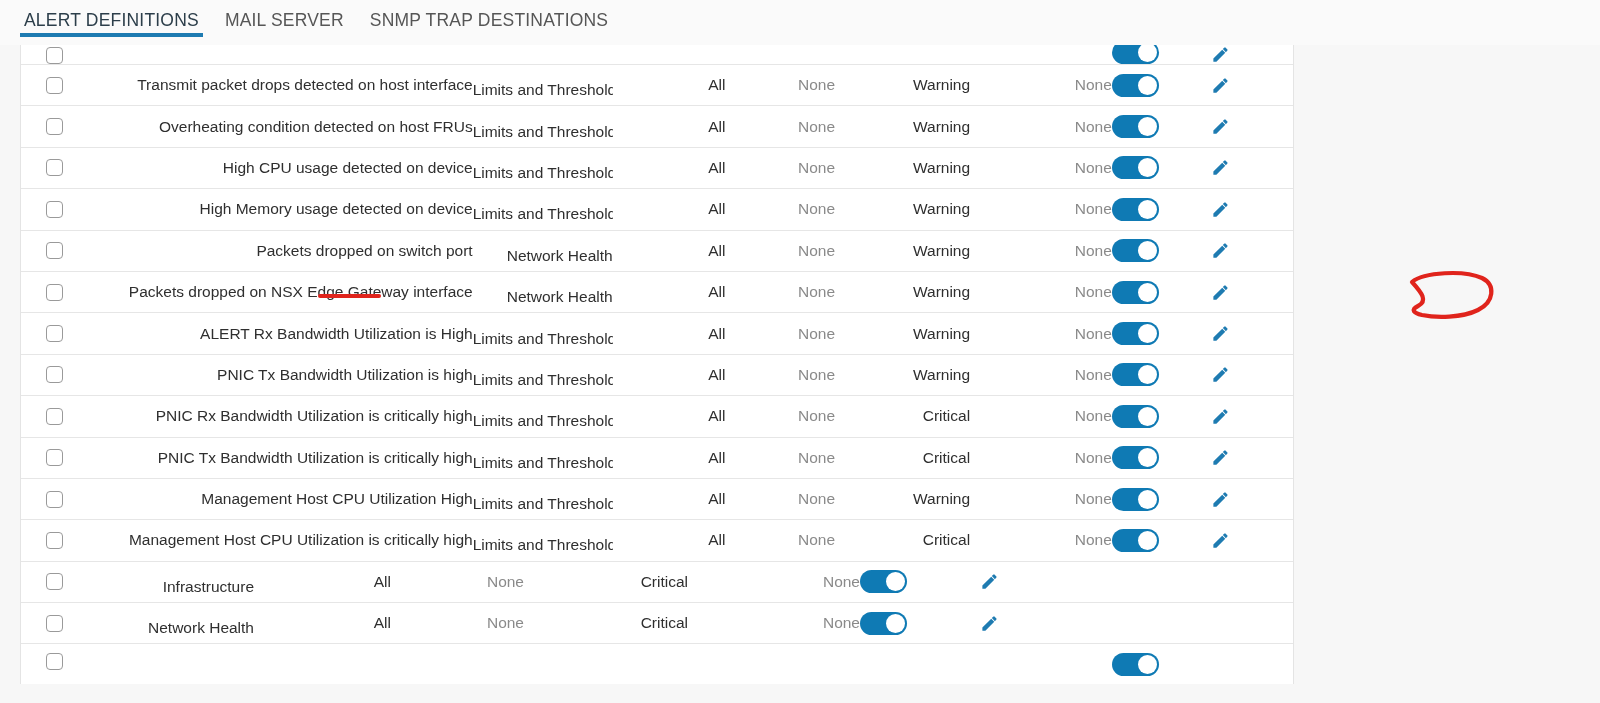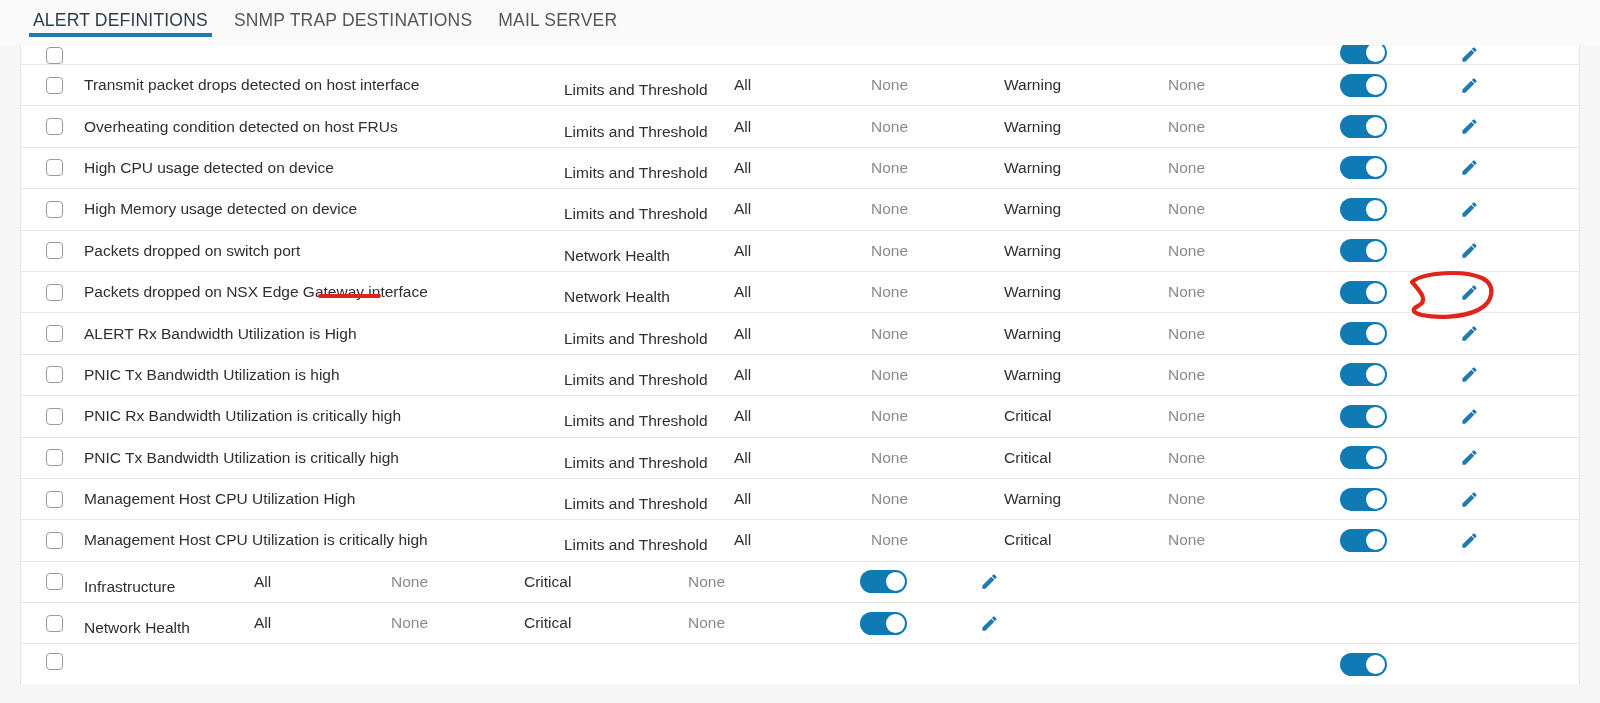--- a/index.html
+++ b/index.html
@@ -21,21 +21,21 @@
     top: 0; left: 0;
     width: 1600px;
     height: 45px;
     background: #fafafa;
     box-sizing: border-box;
   }
   .tabs {
     display: flex;
     align-items: flex-start;
     height: 45px;
-    padding-left: 20px;
+    padding-left: 11px;
   }
   .tab {
     position: relative;
     padding: 10px 13px 0 13px;
     font-size: 17.5px;
     letter-spacing: 0.2px;
     color: #565656;
     white-space: nowrap;
     cursor: pointer;
     height: 45px;
@@ -59,25 +59,26 @@
     top: 45px; left: 0;
     width: 1600px;
     height: 658px;
     background: #f7f7f7;
     overflow: hidden;
   }
   .table {
     position: absolute;
     left: 20px;
     top: 0;
-    width: 1560px;
+    width: 1274px;
     background: #fca5a5;
     border-left: 1px solid #e4e4e4;
     border-right: 1px solid #e4e4e4;
     box-sizing: border-box;
+    text-align: right;
   }
   .row {
     display: flex;
     align-items: center;
     height: 41.4px;
     border-bottom: 1px solid #e6e6e6;
     box-sizing: border-box;
     position: relative;
     background: #ffffff;
   }
@@ -170,22 +171,22 @@
     pointer-events: none;
     z-index: 30;
   }
 </style>
 </head>
 <body>
 
 <div class="tabbar">
   <div class="tabs" id="tabs-container">
       <div class="tab active"><span>ALERT DEFINITIONS</span><div class="tab-underline"></div></div>
+      <div class="tab"><span>MAIL SERVER</span></div>
       <div class="tab"><span>SNMP TRAP DESTINATIONS</span></div>
-      <div class="tab"><span>MAIL SERVER</span></div>
     </div>
 </div>
 
 <div class="table-wrap">
   <div class="table" id="table-body">
 
     <div class="row partial-top">
       <div class="cell c-check">
         <div class="checkbox"></div>
       </div>

